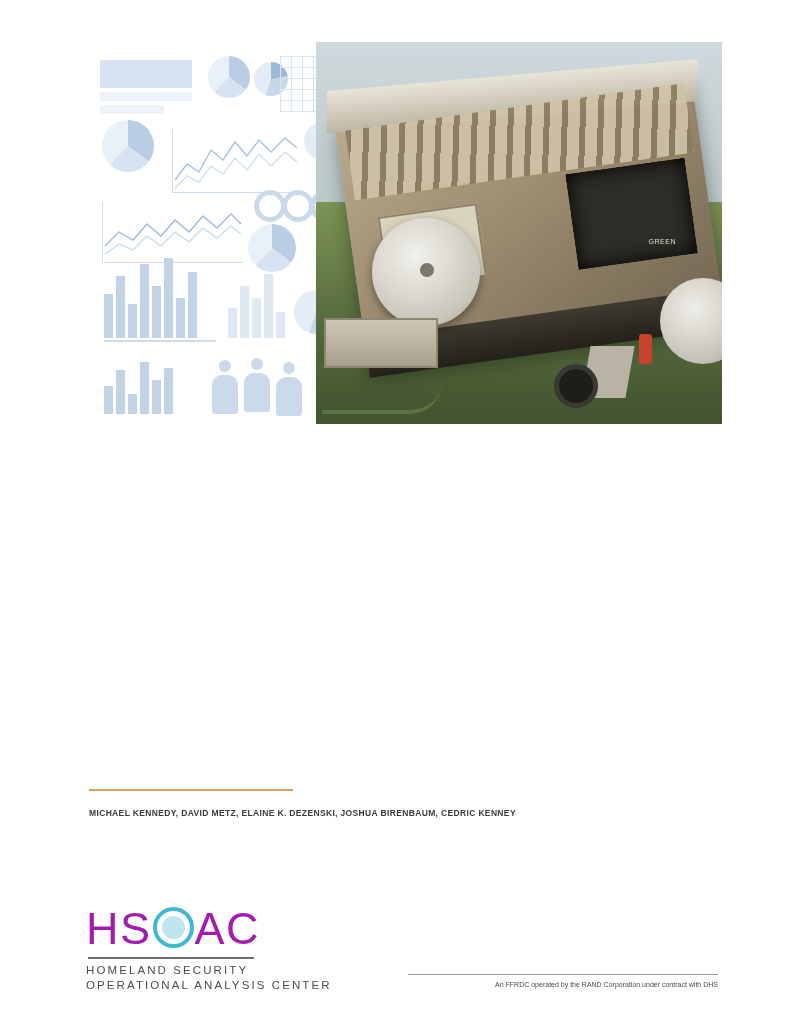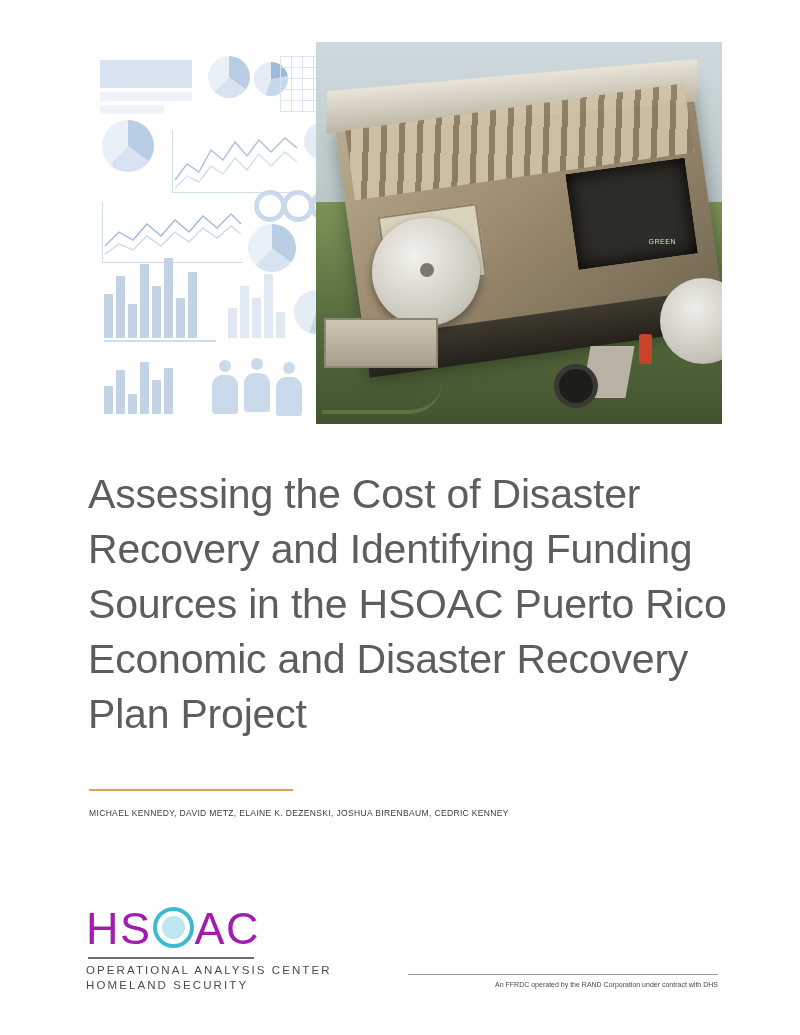--- a/index.html
+++ b/index.html
@@ -222,21 +222,21 @@
     height: 2px;
     background: #d6a15a;
   }
 
   .authors {
     position: absolute;
     left: 89px;
     top: 808px;
     width: 620px;
     font-size: 8.5px;
-    font-weight: normal;
+    font-weight: bold;
     letter-spacing: .35px;
     color: #3b3b3b;
   }
 
   
   .logo {
     position: absolute;
     left: 86px;
     top: 905px;
     width: 250px;
@@ -410,29 +410,28 @@
       <div class="dish2"></div>
       <div class="planter"></div>
       <div class="hose"></div>
       <div class="jack"></div>
       <div class="wheel"></div>
       <div class="bottle"></div>
       <div class="greenlabel">GREEN</div>
     </div>
   </div>
 
-  <h1 class="title">Assessing the Cost of Disaster Recovery and Identifying Funding Sources in the HSOAC Puerto Rico Economic and Disaster Recovery Plan Project</h1>
 
   <div class="rule"></div>
 
   <div class="authors">MICHAEL KENNEDY, DAVID METZ, ELAINE K. DEZENSKI, JOSHUA BIRENBAUM, CEDRIC KENNEY</div>
 
   <div class="logo">
     <div class="logo-word"><span>HS</span><span class="ring"></span><span>AC</span></div>
     <div class="logo-rule"></div>
+    <div class="logo-sub">HOMELAND SECURITY</div>
     <div class="logo-sub">OPERATIONAL ANALYSIS CENTER</div>
-    <div class="logo-sub">HOMELAND SECURITY</div>
   </div>
 
   <div class="footer-line"></div>
   <div class="footer-note">An FFRDC operated by the RAND Corporation under contract with DHS</div>
 
 </div>
 
 </body></html>

